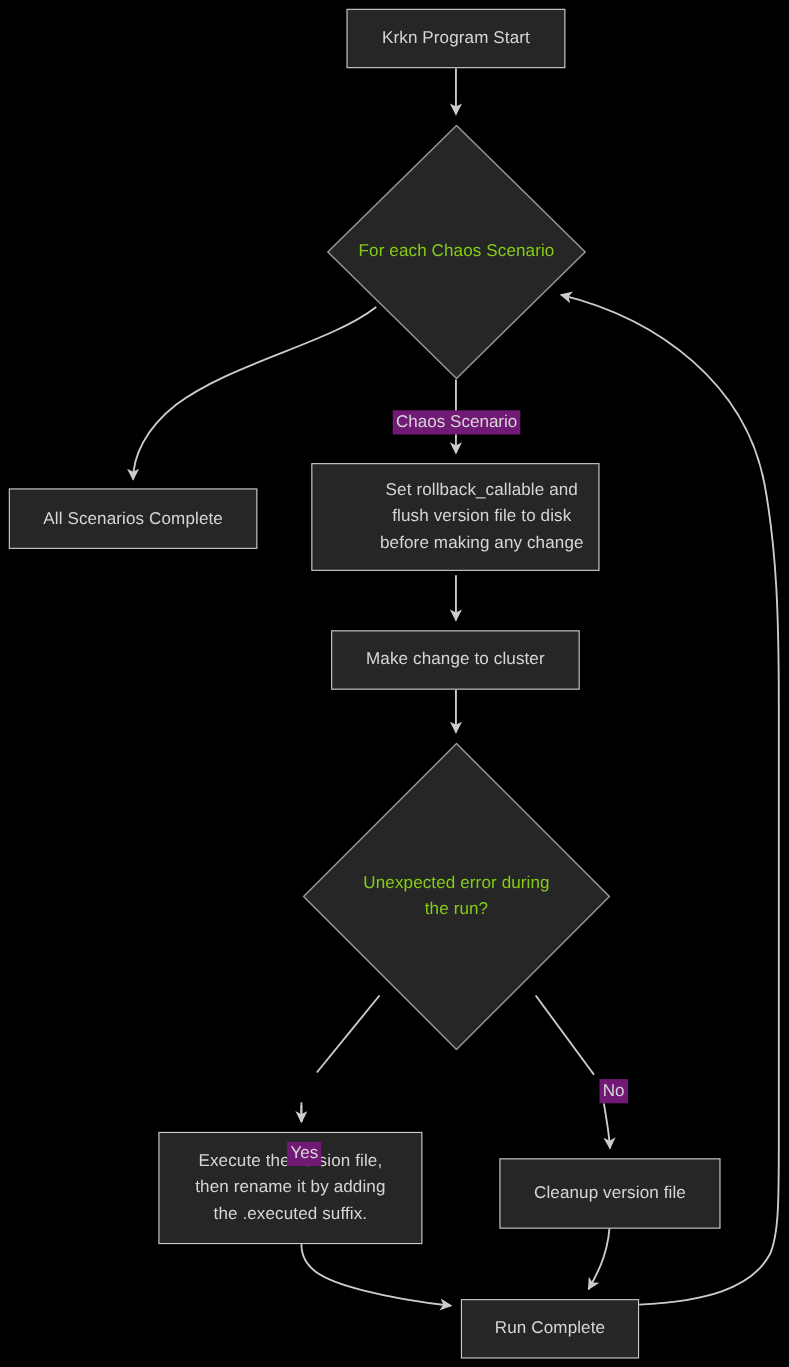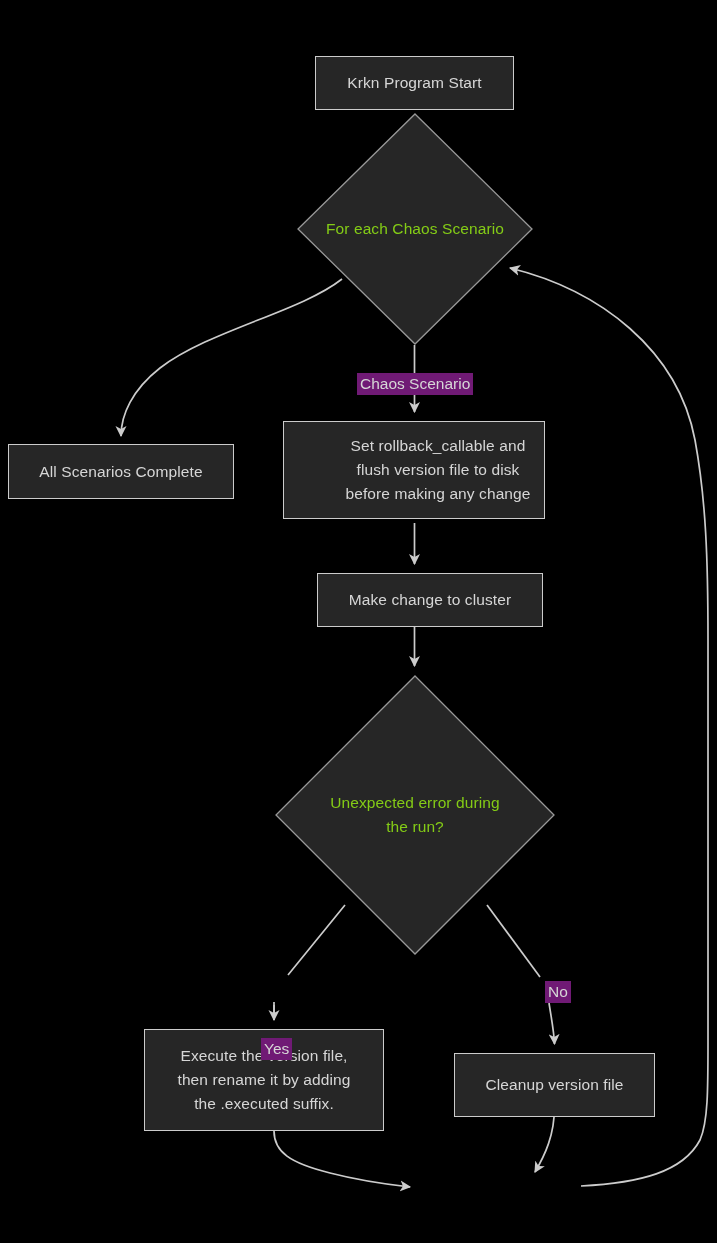--- a/index.html
+++ b/index.html
@@ -105,42 +105,42 @@
     <path d="M 549 1003 C 552 1022, 554 1032, 554.5 1044" stroke="#cccccc" stroke-width="1.7" fill="none" marker-end="url(#arrow)"></path>
 
     <path d="M 274 1131 C 274 1152, 290 1163, 330 1173 C 365 1182, 392 1185, 410 1187" stroke="#cccccc" stroke-width="1.7" fill="none" marker-end="url(#arrow)"></path>
 
     <path d="M 554.5 1107 C 554.5 1135, 545 1155, 535 1172" stroke="#cccccc" stroke-width="1.7" fill="none" marker-end="url(#arrow)"></path>
 
     <path d="M 581 1186 C 640 1183, 683 1172, 700 1140 C 708 1122, 708 1090, 708 1040
              L 708 640 C 708 560, 706 500, 695 440 C 678 350, 600 290, 510 268" stroke="#cccccc" stroke-width="1.7" fill="none" marker-end="url(#arrow)"></path>
   </svg>
 
-  <div class="node" style="left:315px; top:8px; width:199px; height:54px;margin-top:48px;">
+  <div class="node" style="left:315px; top:8px; width:199px; height:54px;">
     <span class="txt">Krkn Program Start</span>
   </div>
 
   <div class="diamond-wrap" style="left:297px; top:113px; width:236px; height:232px;">
     <svg class="dshape" width="236" height="232" viewBox="0 0 236 232">
       <polygon points="118,1 235,116 118,231 1,116" fill="#262626" stroke="#999999" stroke-width="1.3"></polygon>
     </svg>
     <div class="diamond-label">For each Chaos Scenario</div>
   </div>
 
   <div class="node" style="left:8px; top:444px; width:226px; height:55px;">
     <span class="txt">All Scenarios Complete</span>
   </div>
 
   <div class="node" style="left:283px; top:421px; width:262px; height:98px;padding-left:48px;">
     <span class="txt">Set rollback_callable and
 flush version file to disk
 before making any change</span>
   </div>
 
-  <div class="node" style="left:317px; top:573px; width:226px; height:54px;">
+  <div class="node" style="left:301px; top:573px; width:226px; height:54px;">
     <span class="txt">Make change to cluster</span>
   </div>
 
   <div class="diamond-wrap" style="left:275px; top:675px; width:280px; height:280px;">
     <svg class="dshape" width="280" height="280" viewBox="0 0 280 280">
       <polygon points="140,1 279,140 140,279 1,140" fill="#262626" stroke="#999999" stroke-width="1.3"></polygon>
     </svg>
     <div class="diamond-label">Unexpected error during
 the run?</div>
   </div>
@@ -148,20 +148,23 @@
   <div class="node" style="left:144px; top:1029px; width:240px; height:102px;">
     <span class="txt">Execute the version file,
 then rename it by adding
 the .executed suffix.</span>
   </div>
 
   <div class="node" style="left:454px; top:1053px; width:201px; height:64px;">
     <span class="txt">Cleanup version file</span>
   </div>
 
+  <div class="node" style="left:419px; top:1181px; width:162px; height:54px;">
+    <span class="txt">Run Complete</span>
+  </div>
 
   <div class="edge-label" style="left:357px; top:373px; height:22px;">Chaos Scenario</div>
 
   <div class="edge-label" style="left:261px; top:1038px; height:22px;">Yes</div>
 
   <div class="edge-label" style="left:545px; top:981px; height:22px;">No</div>
 
 </div>
 
 </body></html>

